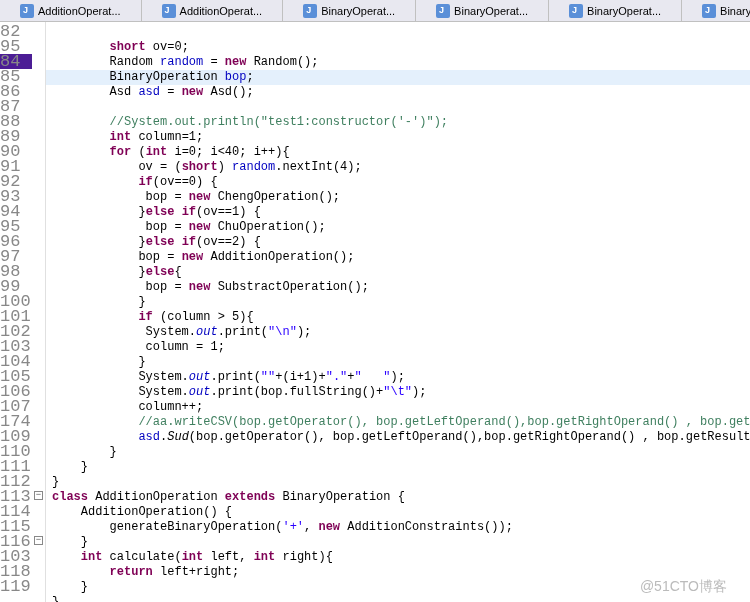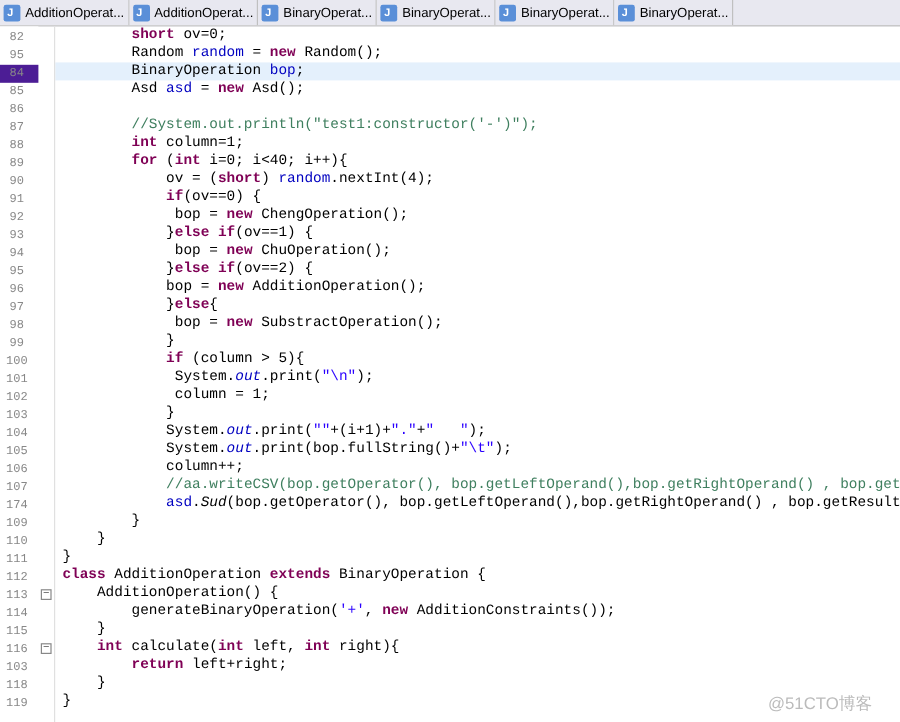--- a/index.html
+++ b/index.html
@@ -16,21 +16,21 @@
       display: flex;
       background: #e8e8f0;
       border-bottom: 1px solid #c0c0c0;
       height: 22px;
       font-family: "Segoe UI", Arial, sans-serif;
       font-size: 11px;
     }
     .tab {
       display: flex;
       align-items: center;
-      padding: 0 3px;
+      padding: 0 20px;
       border-right: 1px solid #c0c0c0;
       background: #e8e8f0;
       color: #000;
       gap: 4px;
       white-space: nowrap;
     }
     .tab-icon {
       width: 14px;
       height: 14px;
       background: #5a8fd8;
@@ -48,23 +48,23 @@
       top: 1px;
     }
     .editor {
       display: flex;
       height: calc(100% - 22px);
       position: relative;
     }
     .gutter {
       width: 32px;
       background: #fff;
-      text-align: center;
+      text-align: left;
       color: #888;
-      font-size: 10px;
+      font-size: 17px;
       padding-top: 2px;
       user-select: none;
     }
     .gutter-line {
       height: 15px;
       line-height: 15px;
       padding-right: 4px;
       position: relative;
     }
     .gutter-line.highlighted { background: #4c1d95; }
@@ -80,21 +80,21 @@
       border: 1px solid #888;
       background: #fff;
       left: 2px;
       font-size: 9px;
       line-height: 7px;
       text-align: center;
       color: #555;
     }
     .code-area {
       flex: 1;
-      padding-top: 0;
+      padding-top: 18px;
       white-space: pre;
       overflow: hidden;
     }
     .code-line {
       height: 15px;
       line-height: 15px;
       padding-left: 6px;
     }
     .code-line.highlighted { background: #e4f0fc; }
     .kw { color: #7f0055; font-weight: bold; }

